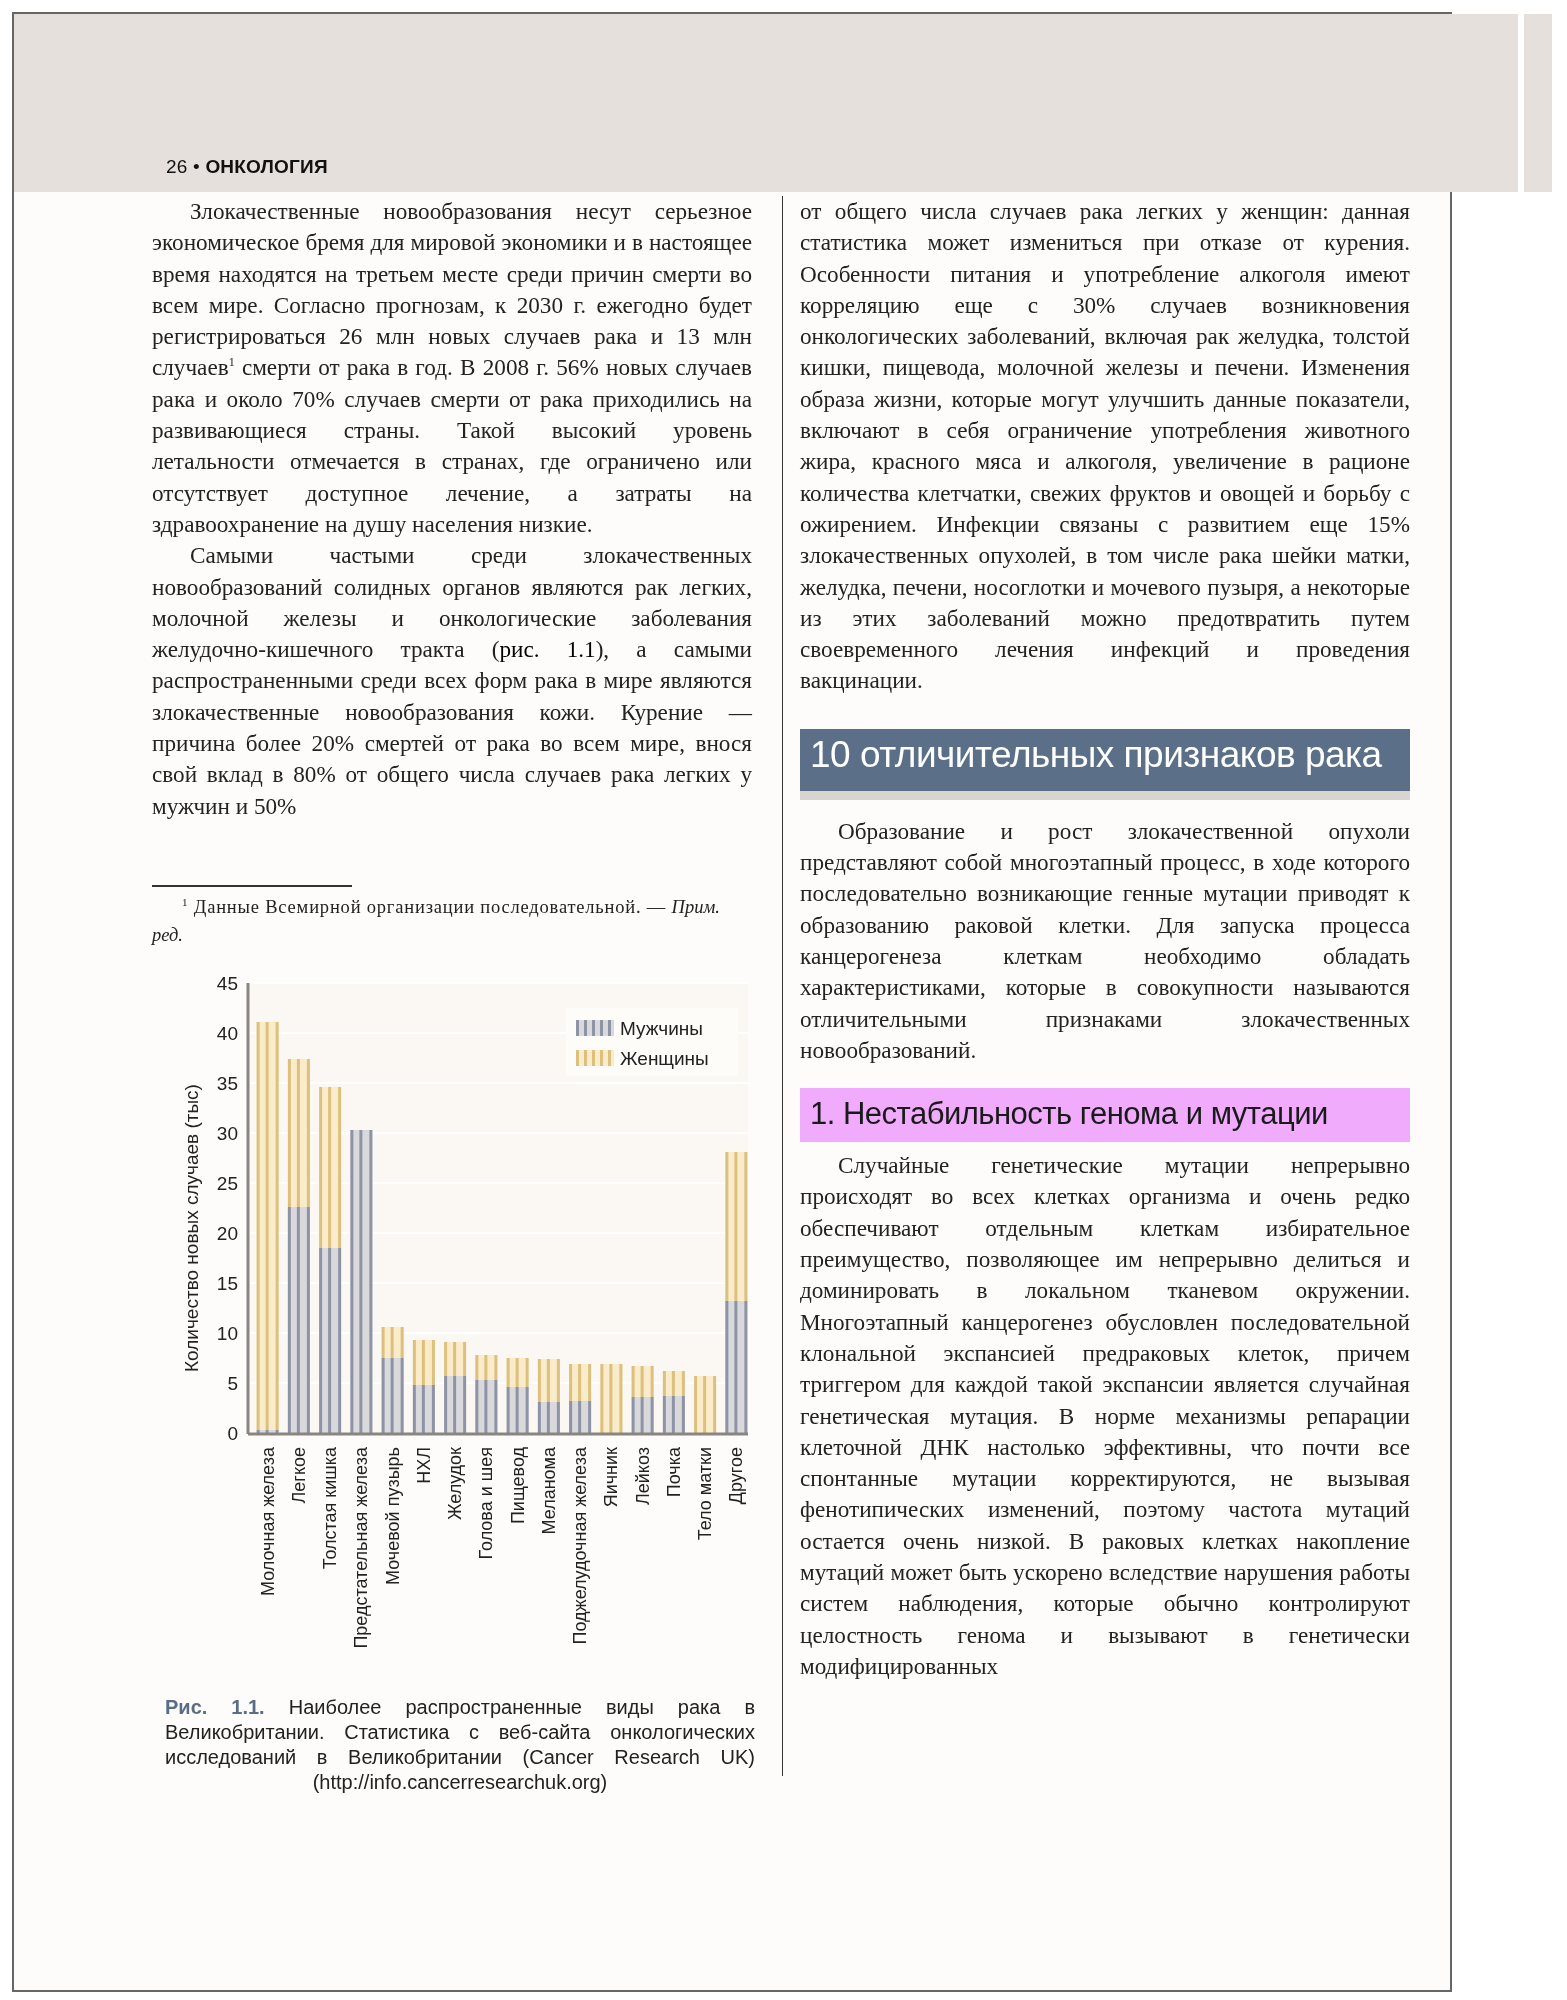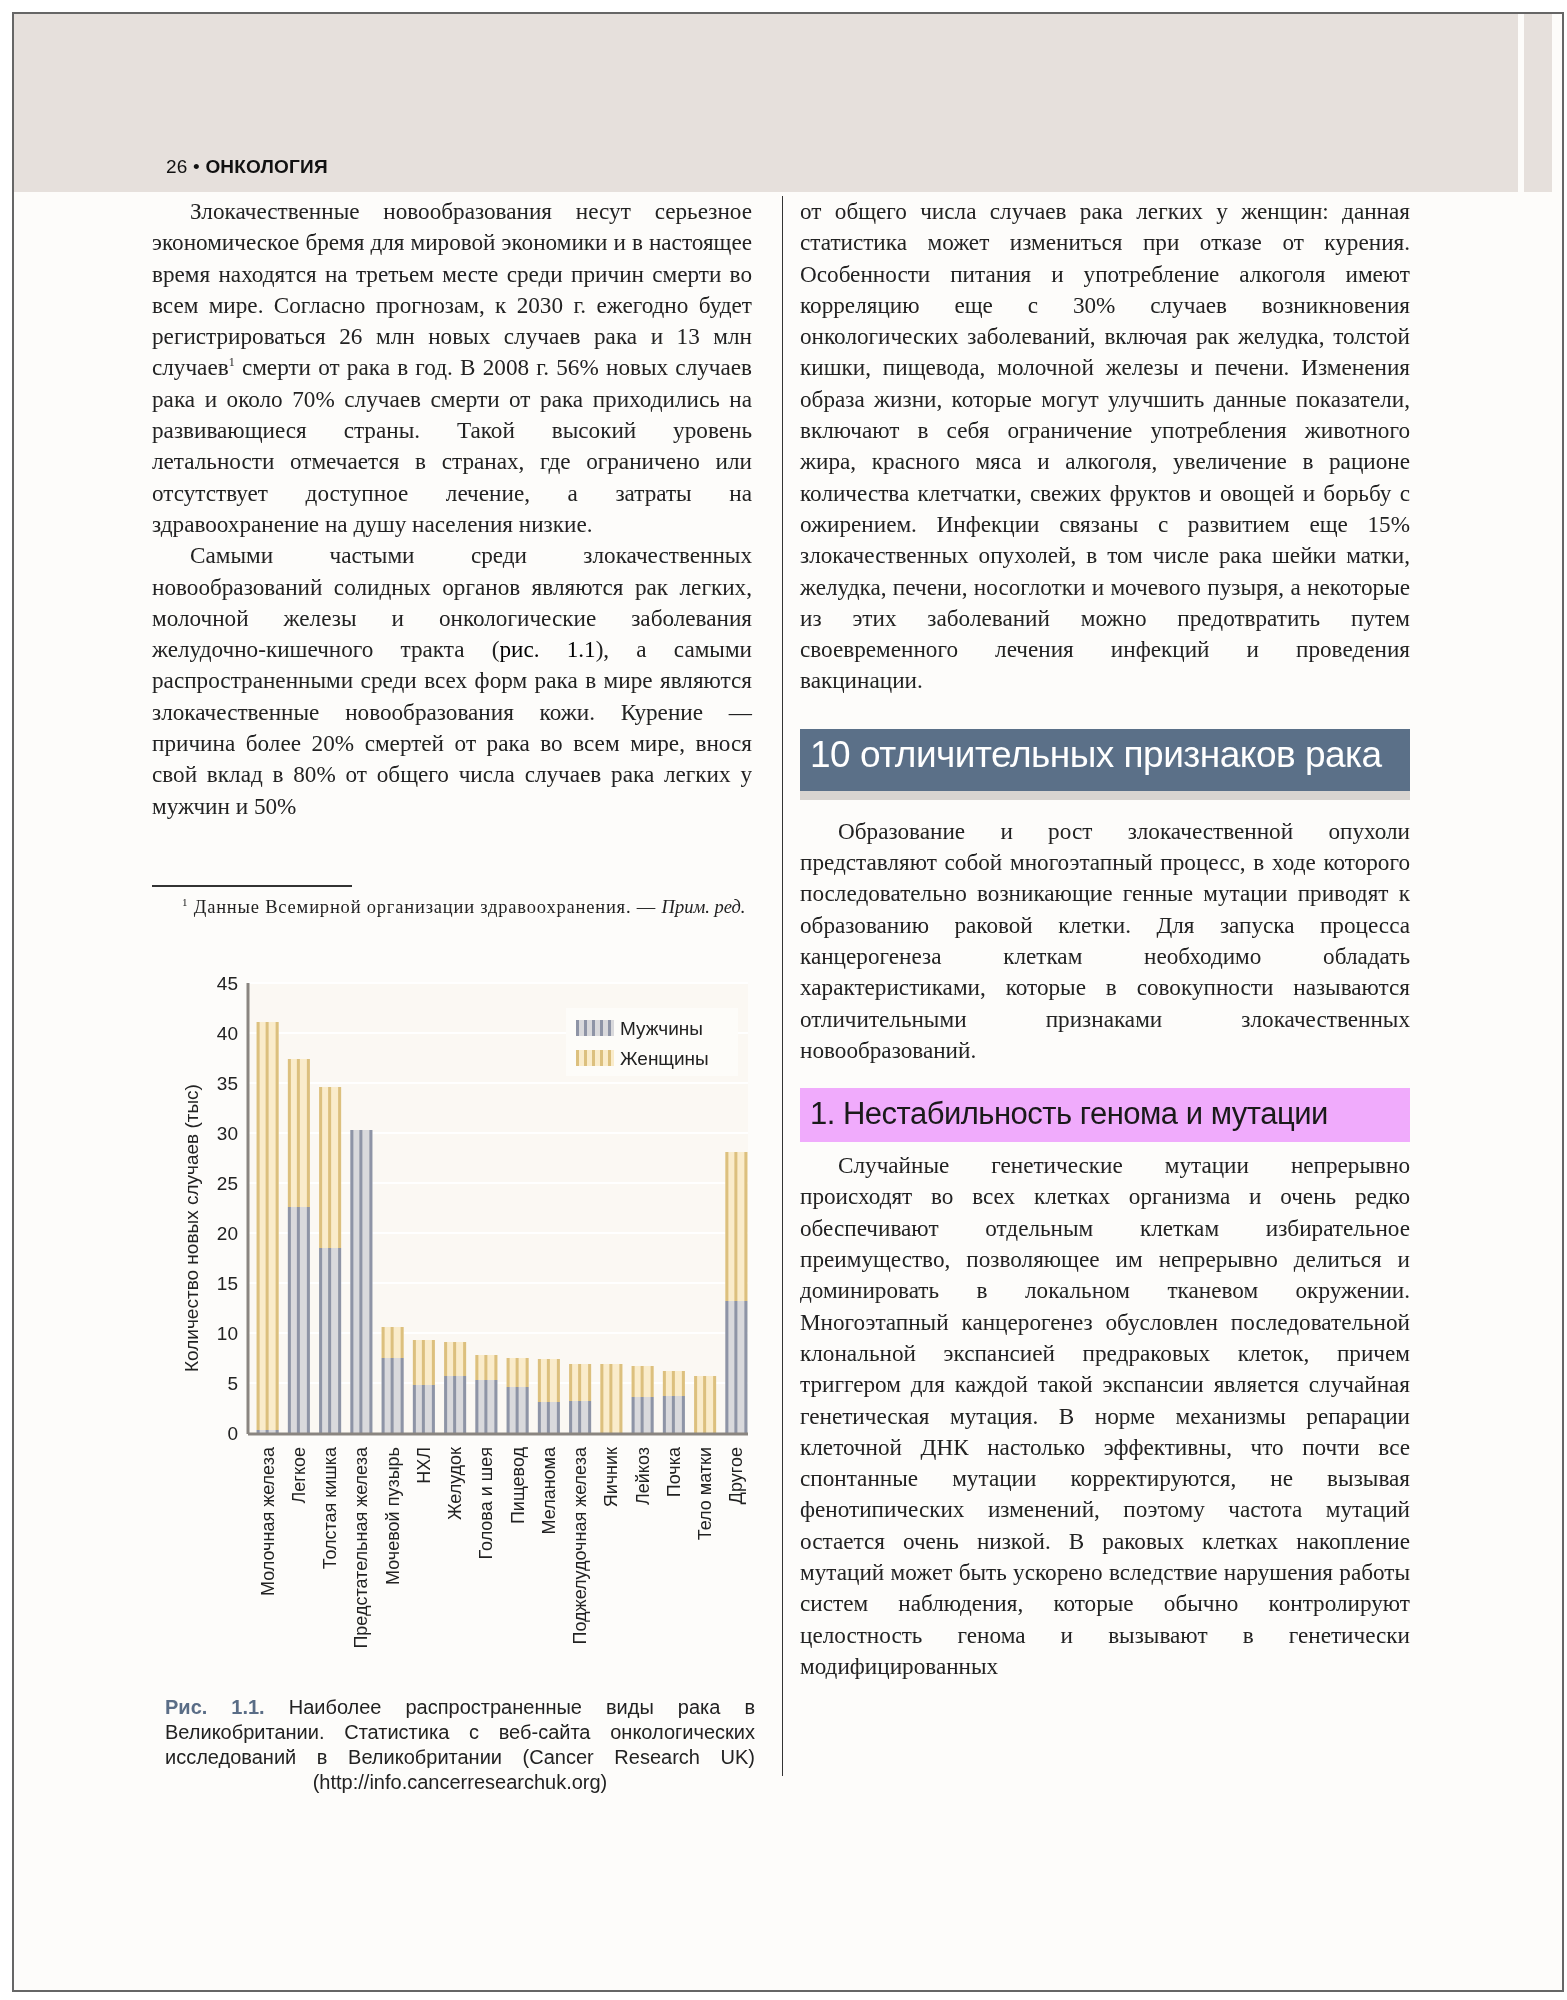--- a/index.html
+++ b/index.html
@@ -1,17 +1,17 @@
 <!DOCTYPE html>
 <html><head>
 <meta charset="utf-8">
 <style>
   html,body{margin:0;padding:0;background:#fff;}
   body{width:1567px;height:2000px;position:relative;overflow:hidden;font-family:"Liberation Serif",serif;}
-  .page{position:absolute;left:12px;top:12px;width:1552px;height:1980px;border:2px solid #666;border-bottom-width:2px;background:#fdfcfa;box-sizing:border-box;}
+  .page{position:absolute;left:12px;top:12px;width:1440px;height:1980px;border:2px solid #666;border-bottom-width:2px;background:#fdfcfa;box-sizing:border-box;}
   .header-band{position:absolute;left:0;top:0;width:1504px;height:178px;background:#e6e0dc;}
   .header-band2{position:absolute;left:1510px;top:0;width:28px;height:178px;background:#e6e0dc;}
   .running-head{position:absolute;left:152px;top:142px;font-family:"Liberation Sans",sans-serif;font-size:19px;color:#111;letter-spacing:0.2px;}
   .running-head .title{font-weight:bold;}
   .col{position:absolute;font-size:23.2px;line-height:31.3px;color:#222;text-align:justify;}
   .col-left{left:152px;top:196px;width:600px;}
   .col-right{left:800px;top:196px;width:610px;}
   .col p{margin:0;text-indent:38px;}
   .col p.noindent{text-indent:0;}
   .ref-link{color:#000000;}
@@ -41,21 +41,21 @@
   </div>
 </div>
 
 <div class="col col-left">
   <p><span>Злокачественные новообразования несут серьезное экономическое бремя для мировой экономики и в настоящее время находятся на третьем месте среди причин смерти во всем мире. Согласно прогнозам, к 2030 г. ежегодно будет регистрироваться 26 млн новых случаев рака и 13 млн случаев</span><sup>1</sup><span> смерти от рака в год. В 2008 г. 56% новых случаев рака и около 70% случаев смерти от рака приходились на развивающиеся страны. Такой высокий уровень летальности отмечается в странах, где ограничено или отсутствует доступное лечение, а затраты на здравоохранение на душу населения низкие.</span></p>
   <p><span>Самыми частыми среди злокачественных новообразований солидных органов являются рак легких, молочной железы и онкологические заболевания желудочно-кишечного тракта (</span><span class="ref-link">рис. 1.1</span><span>), а самыми распространенными среди всех форм рака в мире являются злокачественные новообразования кожи. Курение — причина более 20% смертей от рака во всем мире, внося свой вклад в 80% от общего числа случаев рака легких у мужчин и 50%</span></p>
 </div>
 
 <div class="fn-rule"></div>
 <div class="footnote">
-  <span style="display:inline-block;width:30px"></span><sup>1</sup><span> Данные Всемирной организации здравоохранения. — </span><span class="fn-i">Прим. ред.</span>
+  <span style="display:inline-block;width:30px"></span><sup>1</sup><span> Данные Всемирной организации последовательной. — </span><span class="fn-i">Прим. ред.</span>
 </div>
 
 <div class="chart-wrap">
   <svg id="chart" width="610" height="720">
     <defs>
       <pattern id="pat-men" width="24" height="10" patternUnits="userSpaceOnUse"></pattern>
     </defs>
     <g id="grid">
         <rect x="98" y="18" width="500" height="450" fill="#fbf8f3"></rect>
         <line x1="98" x2="598" y1="418" y2="418" stroke="#ffffff" stroke-width="2"></line>

